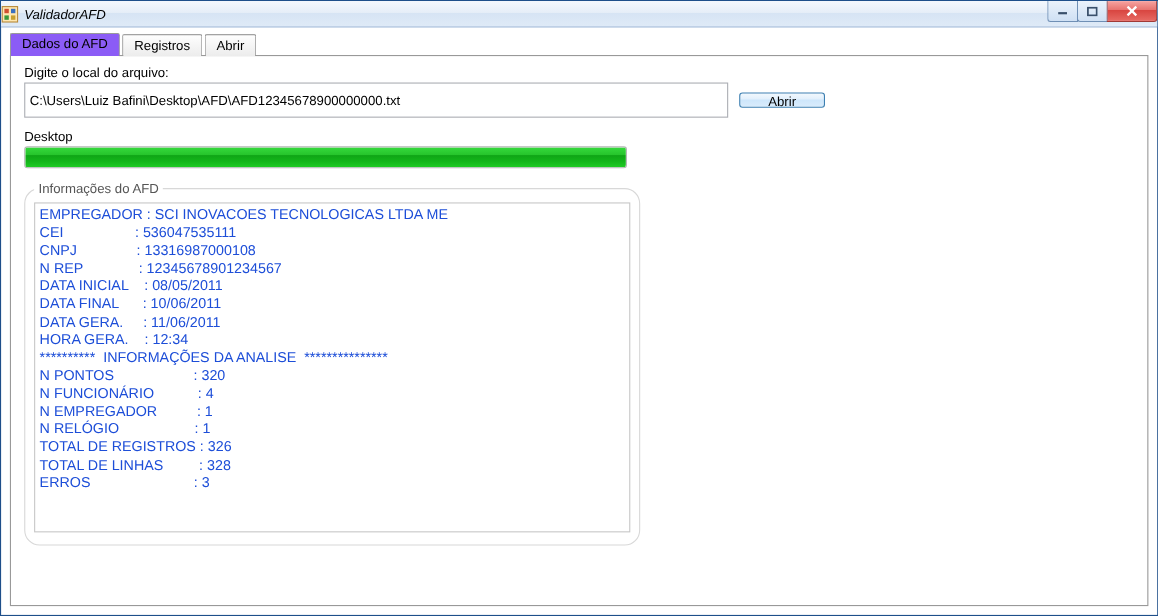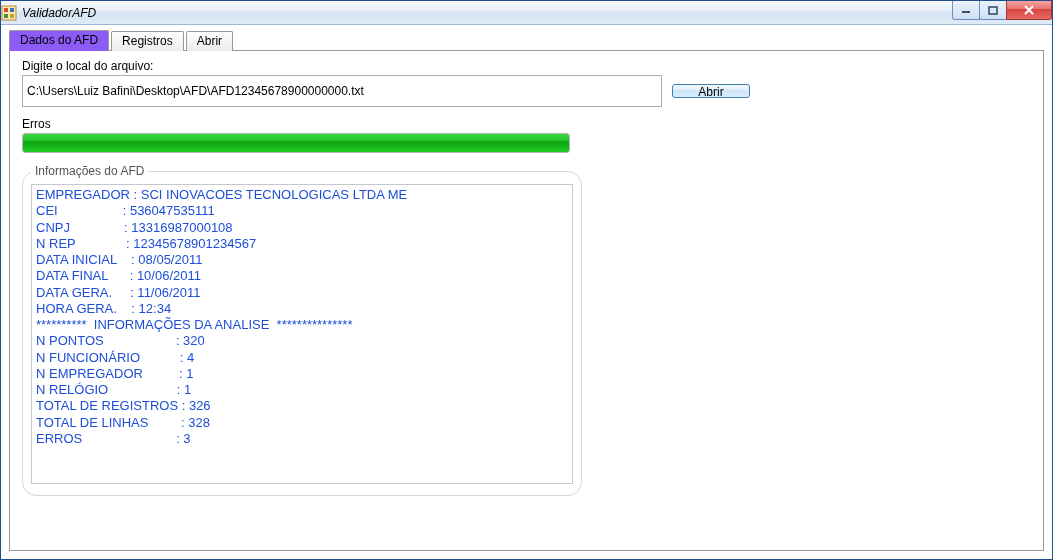--- a/index.html
+++ b/index.html
@@ -207,21 +207,21 @@
     </div>
 
     <div class="tab-page">
 
       <div class="file-label">Digite o local do arquivo:</div>
       <div class="file-row">
         <input class="file-input" type="text" value="C:\Users\Luiz Bafini\Desktop\AFD\AFD12345678900000000.txt" style="">
         <button class="open-btn">Abrir</button>
       </div>
 
-      <div class="status-label">Erros</div>
+      <div class="status-label">Desktop</div>
       <div class="progress-wrap">
         <div class="progress-fill"></div>
       </div>
 
       <div class="groupbox">
         <div class="groupbox-legend">Informações do AFD</div>
         <textarea class="info-text" readonly="" style="">EMPREGADOR : SCI INOVACOES TECNOLOGICAS LTDA ME
 CEI                  : 536047535111
 CNPJ               : 13316987000108
 N REP              : 12345678901234567

